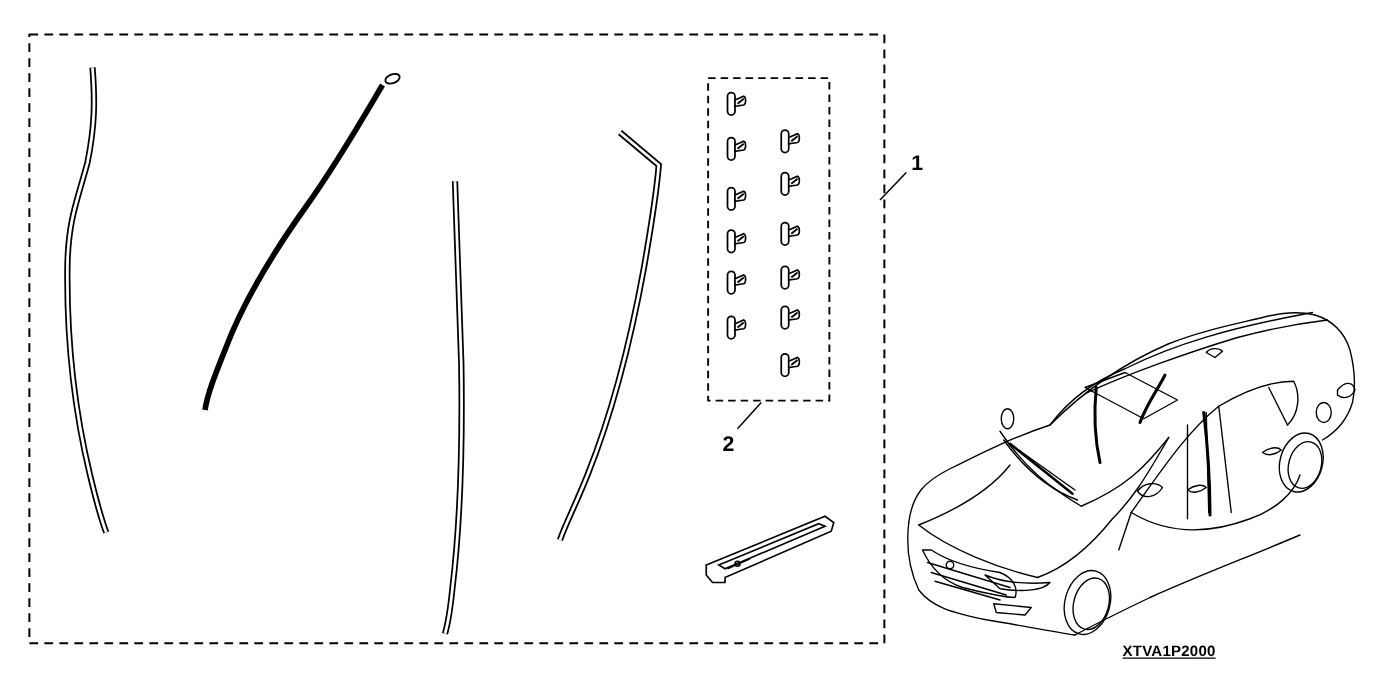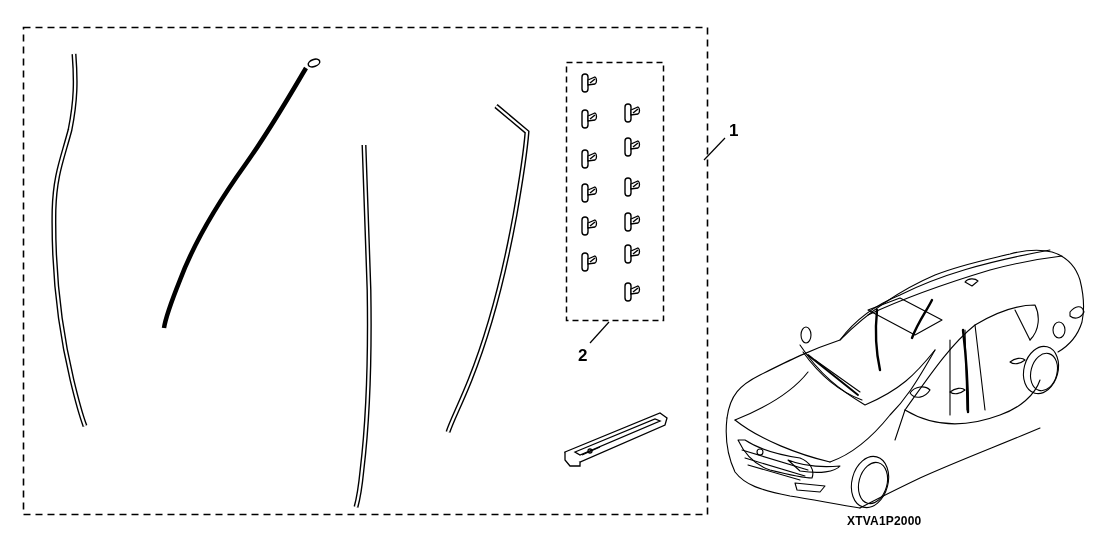--- a/index.html
+++ b/index.html
@@ -129,13 +129,13 @@
     <path d="M1070,312 C1075,306 1082,304 1084,312 C1081,318 1075,320 1070,316 Z"></path>
 
     <path d="M877,310 C875,330 876,352 880,370" stroke-width="2.4"></path>
     <path d="M932,300 C926,312 918,322 912,338" stroke-width="2.4"></path>
     <path d="M963,330 C966,355 968,385 968,412" stroke-width="2.4"></path>
   </g>
 </svg>
 
 <div class="label callout" style="left:729px; top:121px;">1</div>
 <div class="label callout" style="left:578px; top:346px;">2</div>
-<div class="label code" style="left:847px; top:514px;">XTVA1P2000</div>
+<div class="label code" style="left:898px; top:514px;text-decoration:underline;">XTVA1P2000</div>
 
 </body></html>

